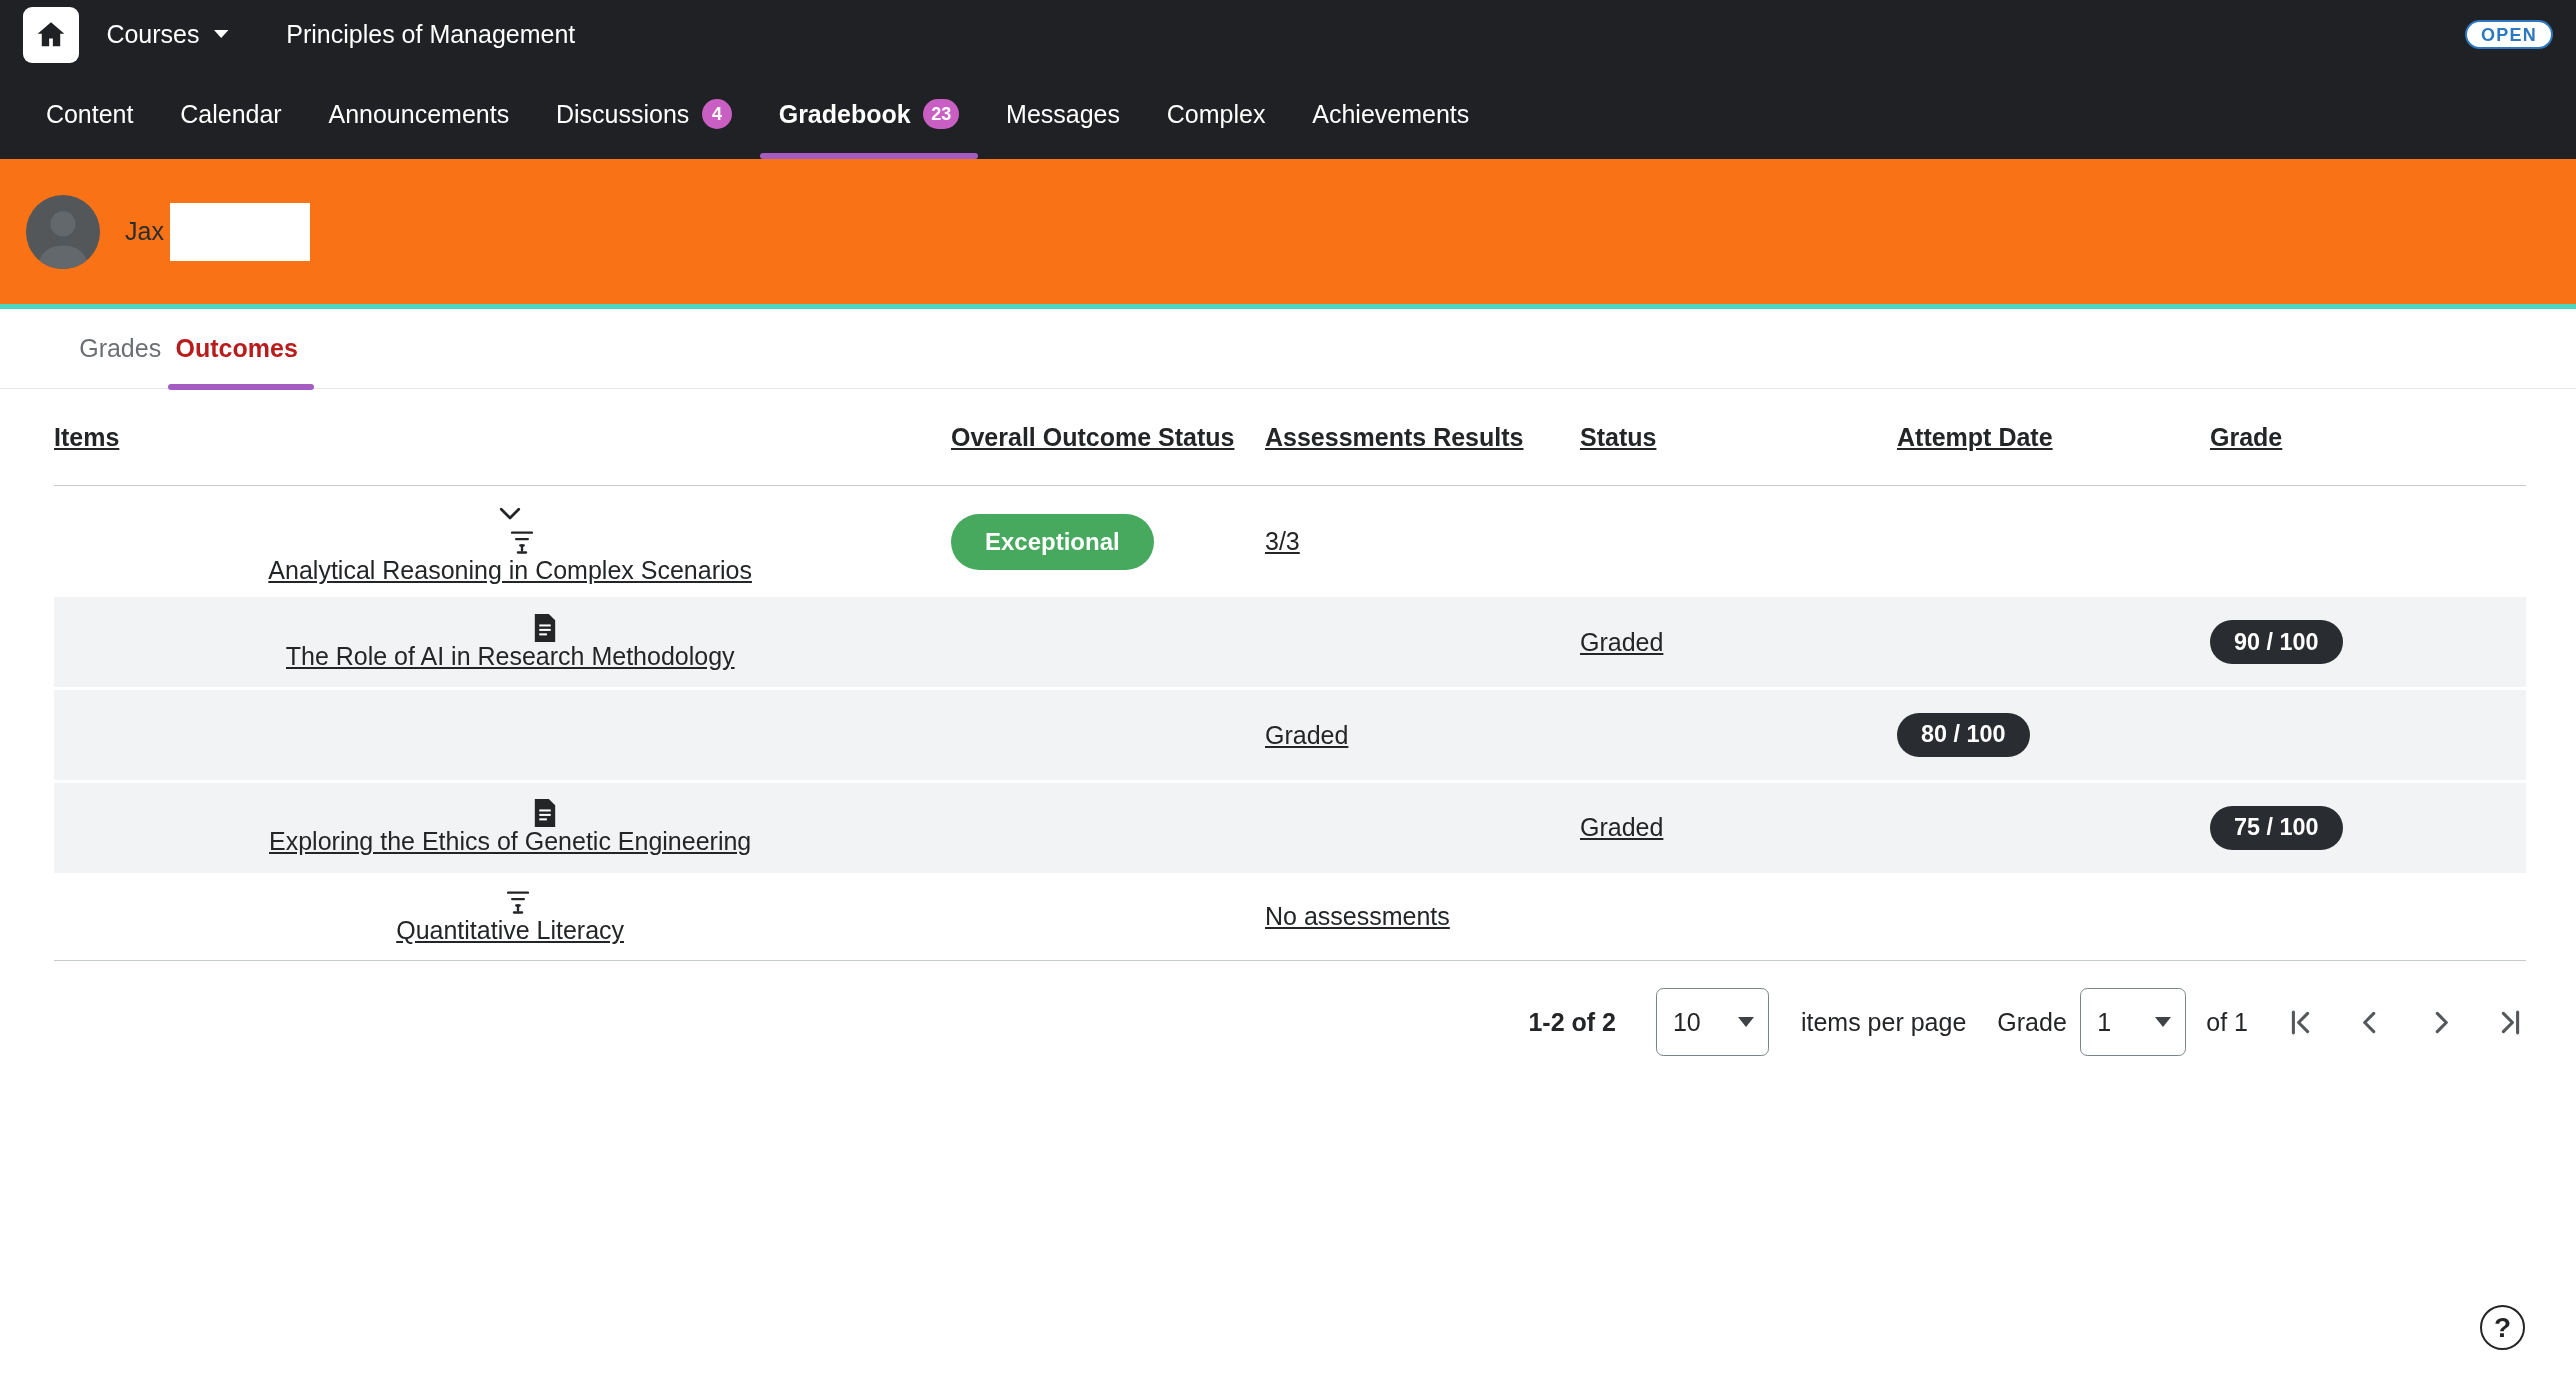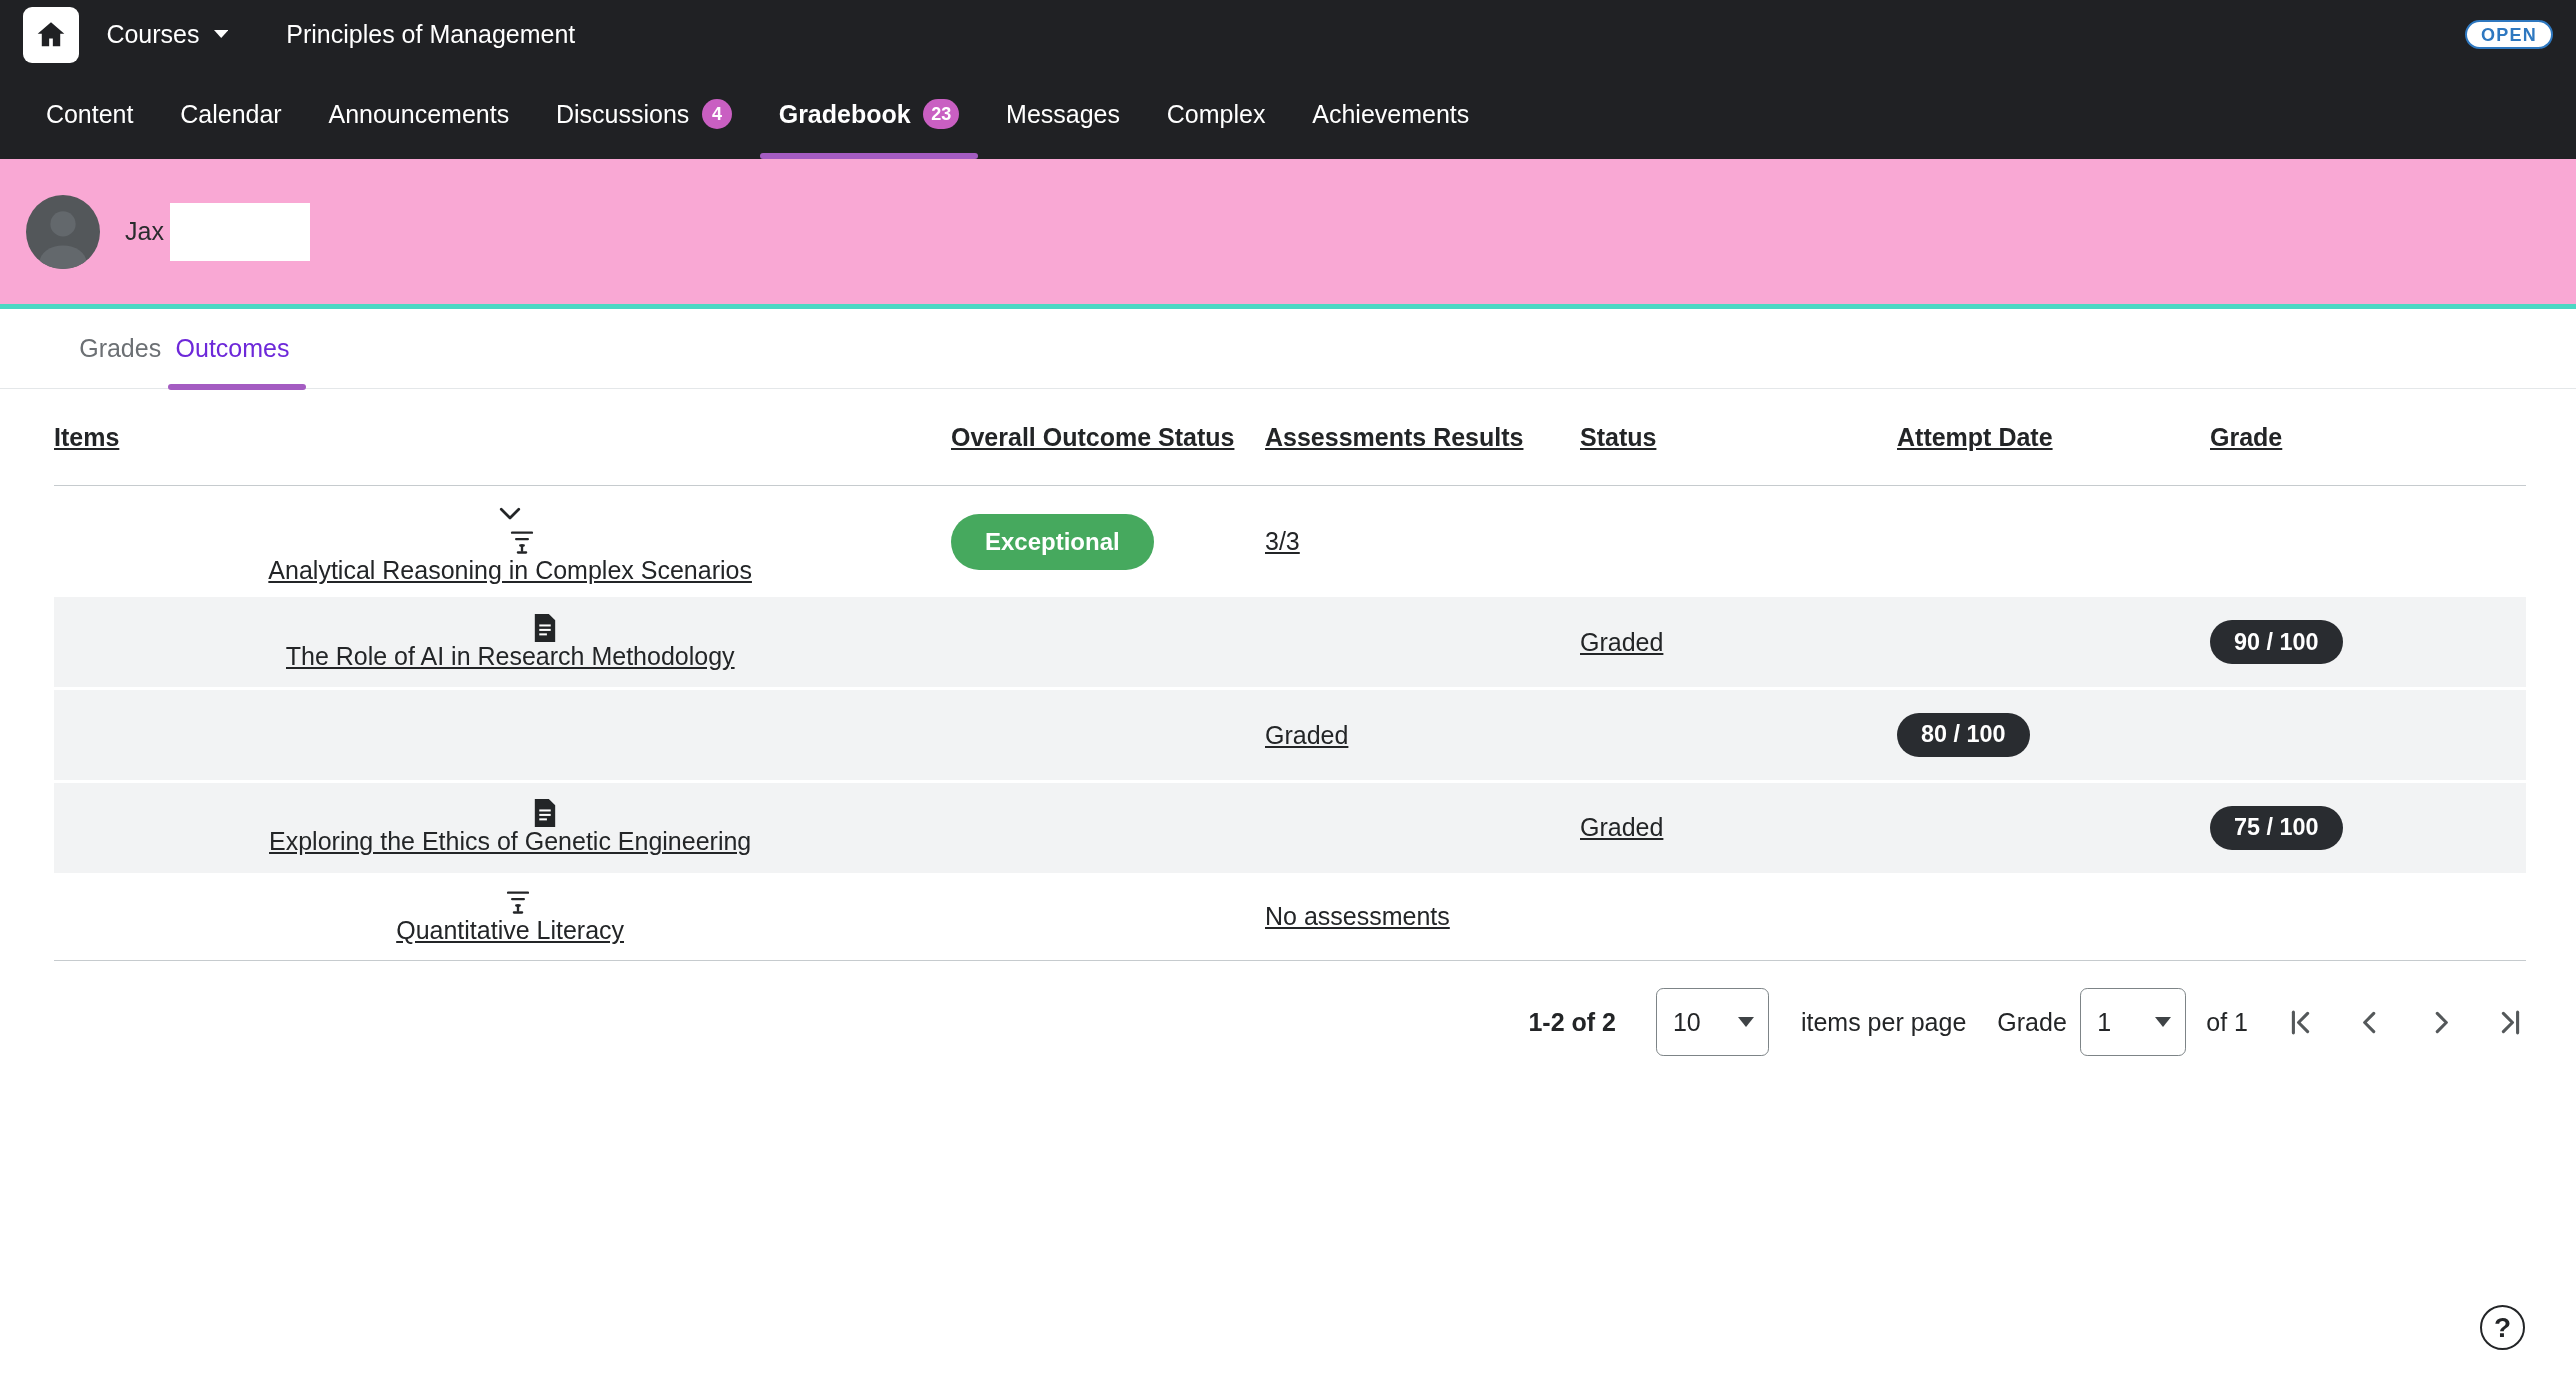--- a/index.html
+++ b/index.html
@@ -52,21 +52,21 @@
   }
   .count-badge {
     background: #c95fc2; color: #ffffff; font-size: 18px; font-weight: bold;
     min-width: 30px; height: 30px; border-radius: 15.3px;
     display: inline-flex; align-items: center; justify-content: center;
     padding: 0 8px; line-height: 1;
   }
 
   
   .profile-band {
-    height: 145px; background: #f9a8d4;
+    height: 145px; background: #f97316;
     display: flex; align-items: center; padding: 0 26px;
   }
   .avatar {
     width: 74px; height: 74px; border-radius: 50%;
     background: #53575a; overflow: hidden; flex: none;
   }
   .profile-name { margin-left: 25px; color: #2a2c2e; }
   .redact-box { width: 140px; height: 58px; background: #ffffff; margin-left: 6.3px; }
 
   .teal-divider { height: 5.4px; background: #4cd7c3; }
@@ -74,21 +74,21 @@
   
   .tabstrip {
     height: 80px; padding-left: 72px;
     border-bottom: 1.8px solid #e4e7e9;
     display: flex; align-items: stretch;
   }
   .tab {
     position: relative; display: flex; align-items: center;
     padding: 0 7.2px; color: #6c7074;
   }
-  .tab.active { color: #6d28d9; font-weight: normal; }
+  .tab.active { color: #b91c1c; font-weight: bold; }
   .tab-underline {
     position: absolute; left: 0; right: -9px; bottom: -1.8px; height: 6.3px;
     background: #a45cc2; border-radius: 3.6px;
   }
 
   
   .table { margin: 0 50px 0 54px; text-decoration: underline; }
   .trow {
     display: grid;
     grid-template-columns: 897px 314px 315px 317px 313px auto;

